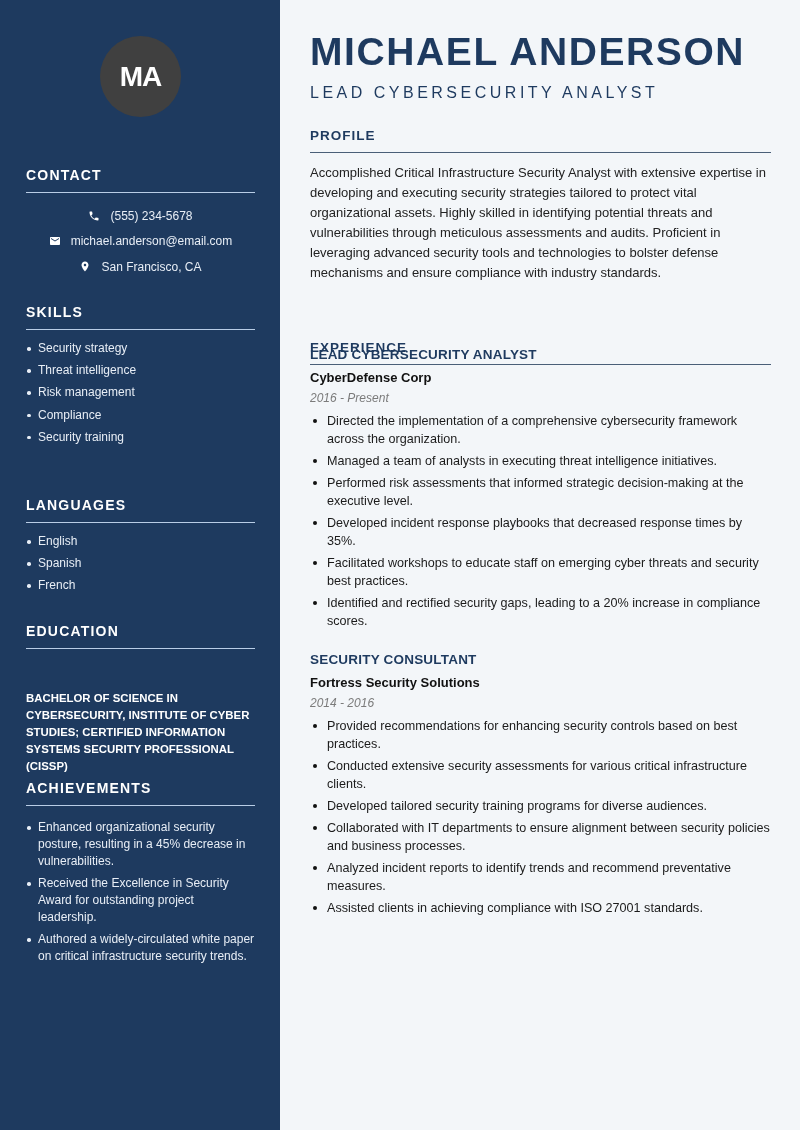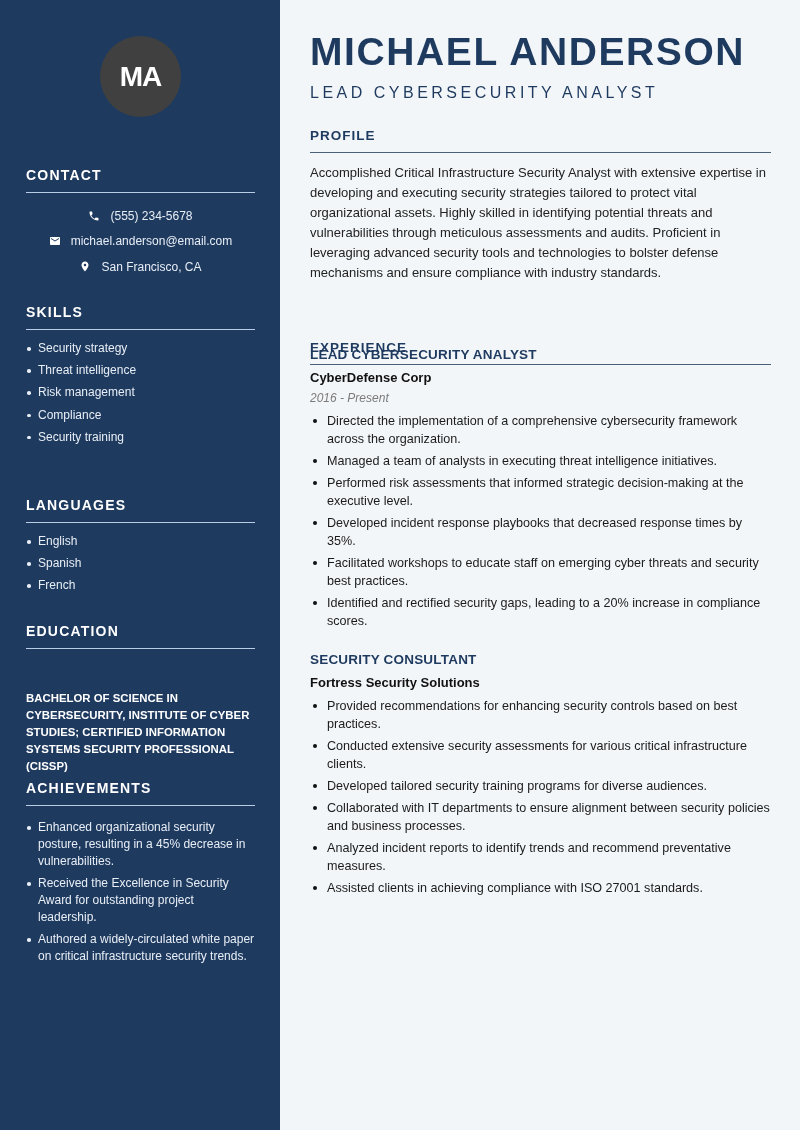--- a/index.html
+++ b/index.html
@@ -156,20 +156,21 @@
       <li>Performed risk assessments that informed strategic decision-making at the executive level.</li>
       <li>Developed incident response playbooks that decreased response times by 35%.</li>
       <li>Facilitated workshops to educate staff on emerging cyber threats and security best practices.</li>
       <li>Identified and rectified security gaps, leading to a 20% increase in compliance scores.</li>
     </ul>
   </div>
 
   <div class="job" style="top:651px;">
     <div class="job-title">SECURITY CONSULTANT</div>
     <div class="job-company">Fortress Security Solutions</div>
+    <div class="job-dates">2014 - 2016</div>
     <ul class="bullets">
       <li>Provided recommendations for enhancing security controls based on best practices.</li>
       <li>Conducted extensive security assessments for various critical infrastructure clients.</li>
       <li>Developed tailored security training programs for diverse audiences.</li>
       <li>Collaborated with IT departments to ensure alignment between security policies and business processes.</li>
       <li>Analyzed incident reports to identify trends and recommend preventative measures.</li>
       <li>Assisted clients in achieving compliance with ISO 27001 standards.</li>
     </ul>
   </div>
 </main>

